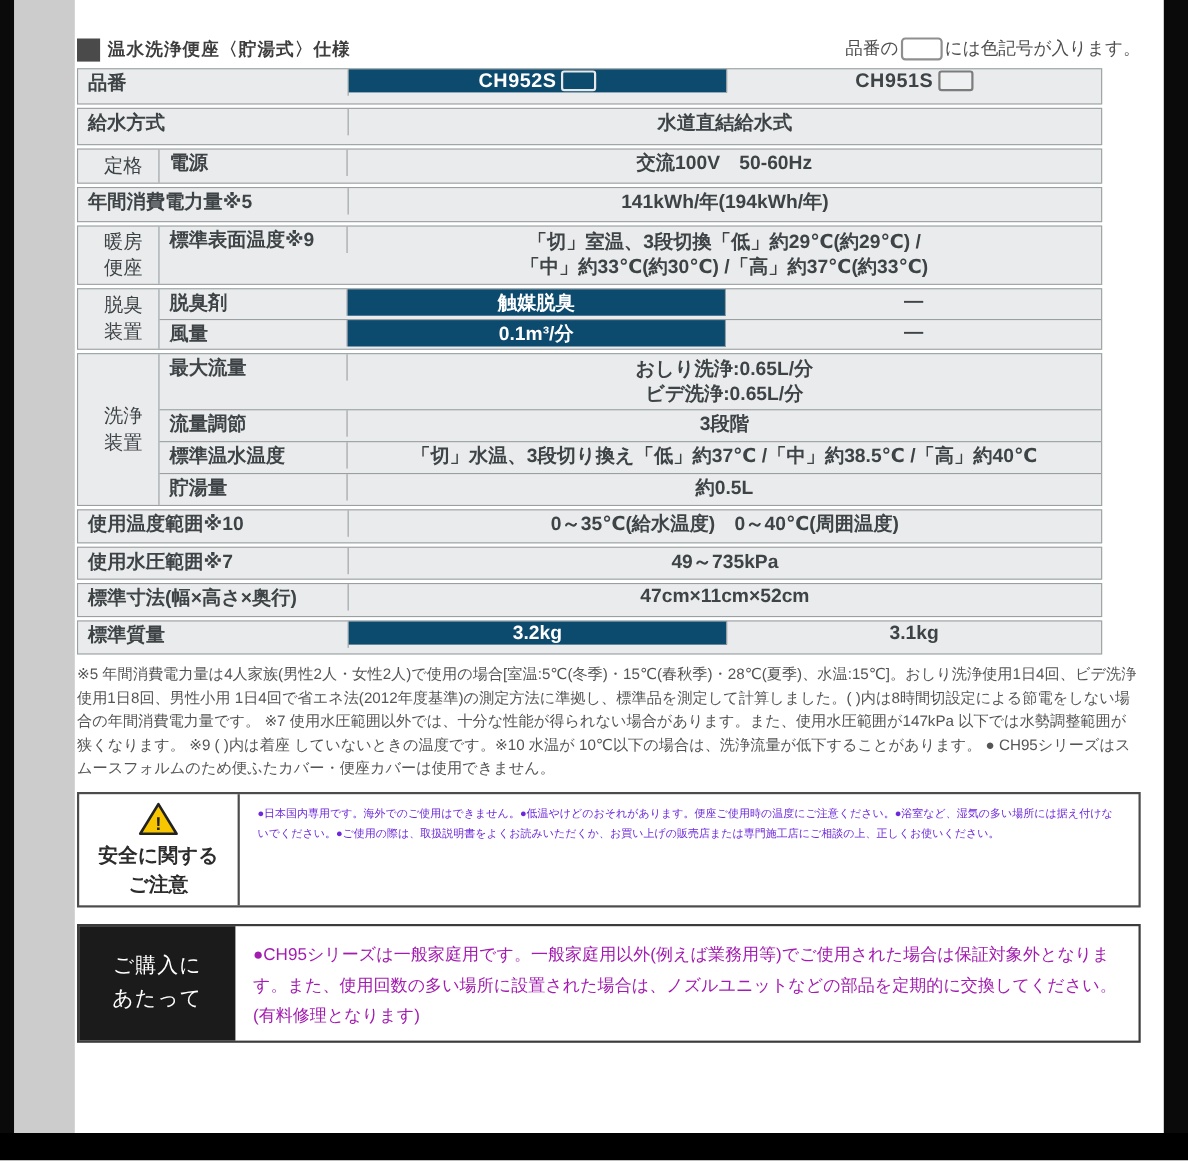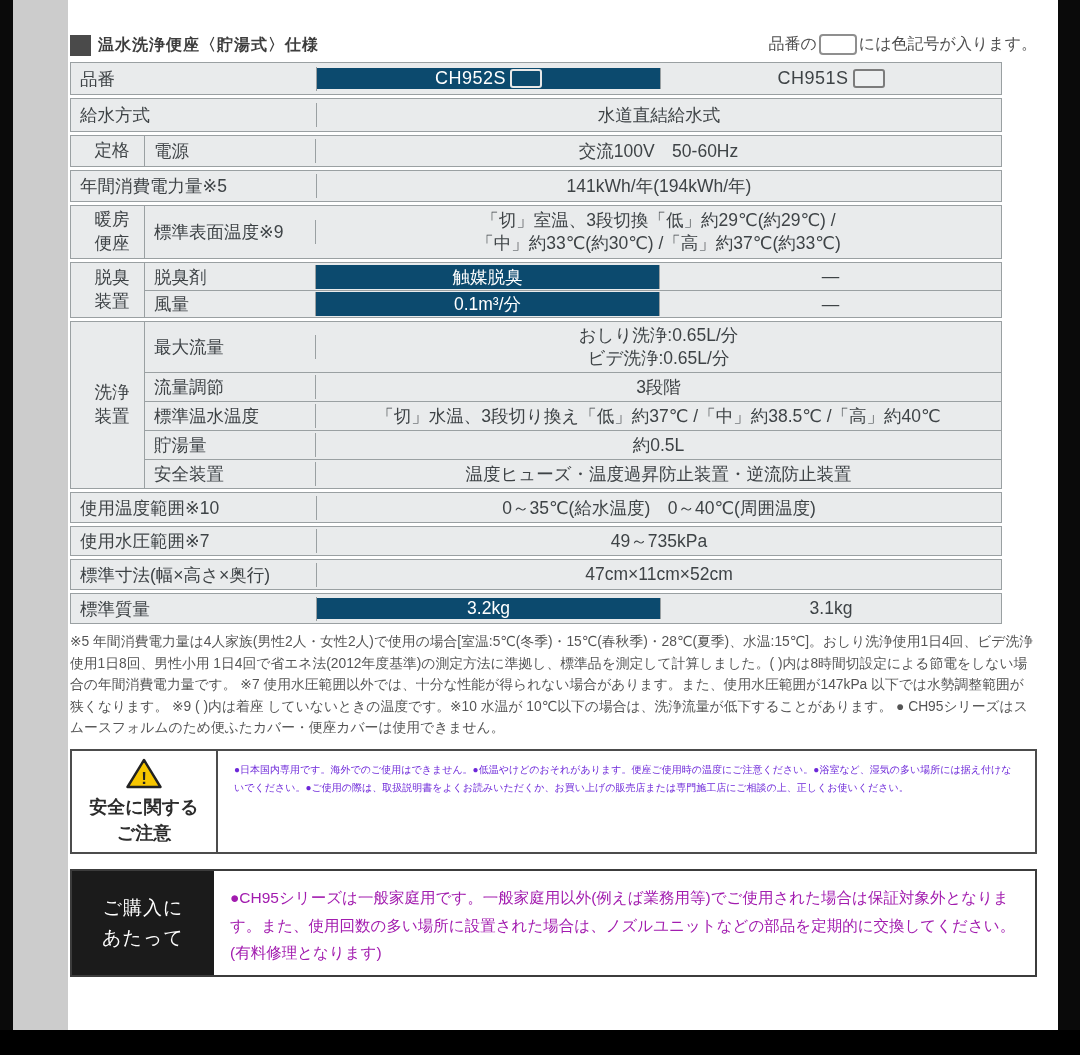--- a/index.html
+++ b/index.html
@@ -25,21 +25,21 @@
   .title-square { width:21px; height:21px; background:#4a4a4a; flex:0 0 auto; }
   .note { font-size:16px; color:#4e4e4e; display:flex; align-items:center; padding-bottom:1px; }
   .note-box { display:inline-block; width:38px; height:21px; border:2px solid #8f8f8f; border-radius:4px; margin:0 2px; background:#fff; }
 
   
   .spec-table { width:932px; margin-top:6px; }
   .tgroup { border:1px solid #9aa0a2; margin-bottom:3px; background:#e9ebec; }
   .tgroup-flex { display:flex; align-items:stretch; }
   .glabel { width:74px; flex:0 0 74px; border-right:1px solid #9aa0a2; display:flex; flex-direction:column; justify-content:center; padding-left:9px; font-size:17.5px; line-height:1.35;text-align:center; }
   .gbody { flex:1; min-width:0; }
-  .trow { display:flex; align-items:center; }
+  .trow { display:flex; align-items:flex-start;font-weight:bold; }
   .trow + .trow { border-top:1px solid #9aa0a2; }
   .cell { display:flex; align-items:center; font-size:17.5px; }
   .c-head { width:246px; flex:0 0 246px; border-right:1px solid #9aa0a2; padding-left:9px; }
   .c-sub  { width:171px; flex:0 0 171px; border-right:1px solid #9aa0a2; padding-left:9px; }
   .c-v1   { width:344px; flex:0 0 344px; border-right:1px solid #9aa0a2; justify-content:center; text-align:center; }
   .c-v2   { flex:1; justify-content:center; text-align:center; }
   .c-span { flex:1; justify-content:center; text-align:center; }
   .two-line { flex-direction:column; justify-content:center; line-height:1.32; padding:2px 0; }
   .dark { background:#0c4a6e; color:#ffffff; }
   .h31{min-height:31px} .h32{min-height:32px} .h30{min-height:30px} .h44{min-height:44px}
@@ -179,24 +179,20 @@
           <div class="cell c-span">3段階</div>
         </div>
         <div class="trow h29">
           <div class="cell c-sub">標準温水温度</div>
           <div class="cell c-span">「切」水温、3段切り換え「低」約37℃ /「中」約38.5℃ /「高」約40℃</div>
         </div>
         <div class="trow h29">
           <div class="cell c-sub">貯湯量</div>
           <div class="cell c-span">約0.5L</div>
         </div>
-        <div class="trow h29">
-          <div class="cell c-sub">安全装置</div>
-          <div class="cell c-span">温度ヒューズ・温度過昇防止装置・逆流防止装置</div>
-        </div>
       </div>
     </div>
 
     <div class="tgroup">
       <div class="trow h29">
         <div class="cell c-head">使用温度範囲※10</div>
         <div class="cell c-span">0～35℃(給水温度)　0～40℃(周囲温度)</div>
       </div>
     </div>
 

